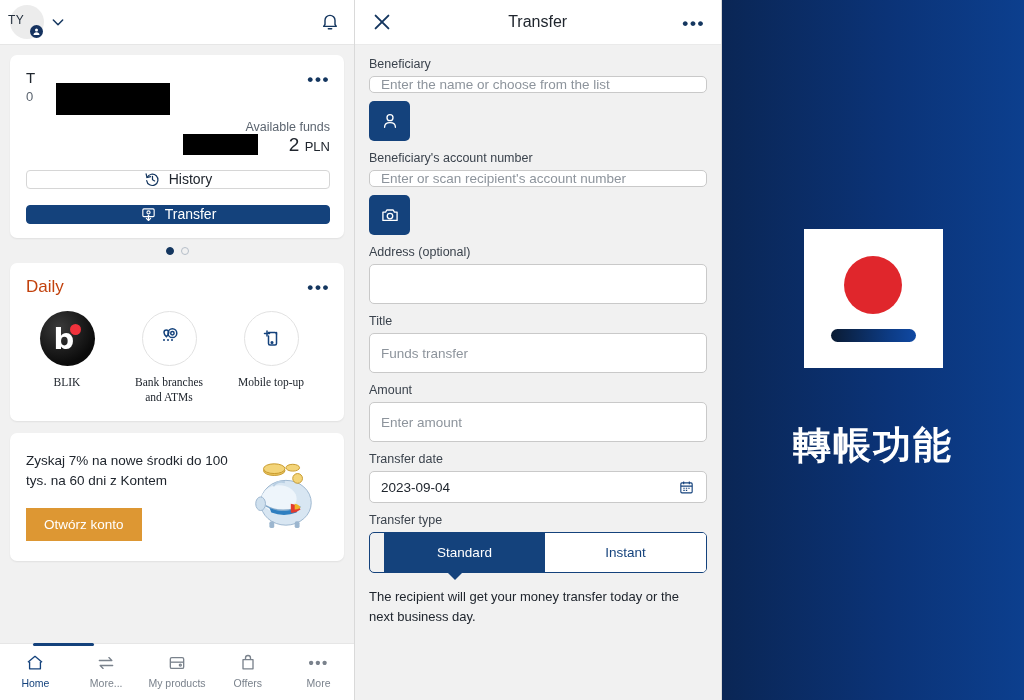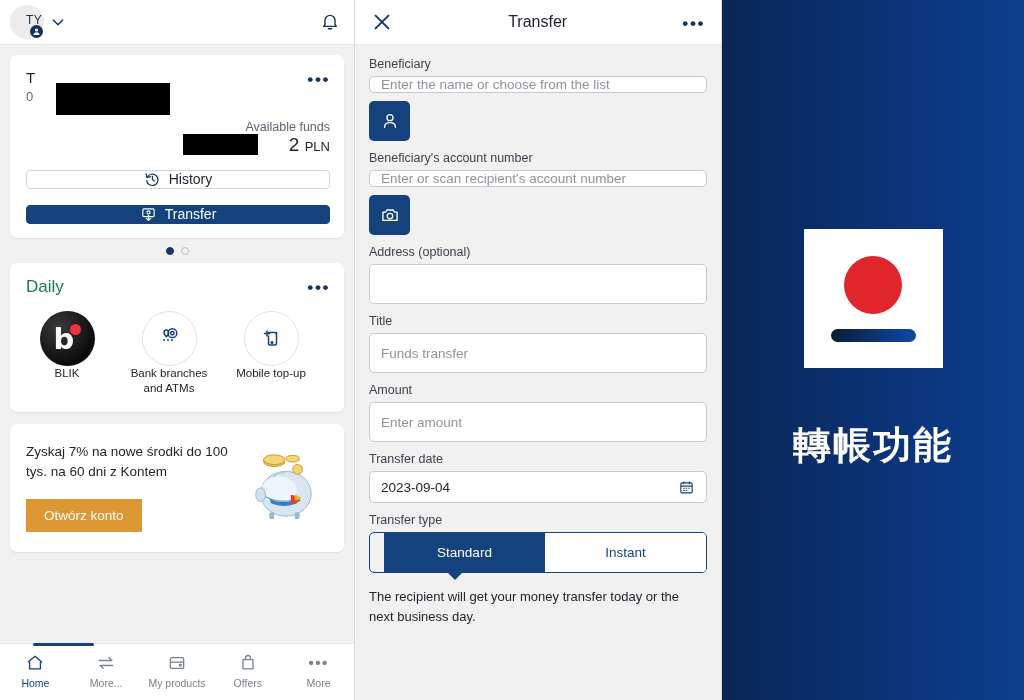--- a/index.html
+++ b/index.html
@@ -24,21 +24,21 @@
     height:45px; background:#fff;
     display:flex; align-items:center; justify-content:space-between;
     padding:0 14px 0 10px;
     border-bottom:1px solid #e6e6e6;
     flex:none;
   }
   .avatar-wrap{ display:flex; align-items:center; gap:6px; }
   .avatar{
     width:34px; height:34px; border-radius:50%;
     background:#ececec; position:relative;
-    display:flex; align-items:center; justify-content:flex-end;
+    display:flex; align-items:center; justify-content:flex-start;
   }
   .avatar .initials{
     font-size:12px; color:#25313f; letter-spacing:.3px;
     position:relative; left:-2px; top:-2px;
   }
   .avatar .badge{
     position:absolute; right:1px; bottom:1px;
     width:13px; height:13px; border-radius:50%;
     background:#15325f; display:flex; align-items:center; justify-content:center;
   }
@@ -83,31 +83,31 @@
   .btn svg{ width:17px; height:17px; }
   .pager{ display:flex; gap:7px; justify-content:center; margin-top:9px; }
   .pg{ width:8px; height:8px; border-radius:50%; border:1px solid #14365f; }
   .pg.on{ background:#14365f; }
   .pg.off{ border-color:#b6bfc9; }
 
   
   .daily-card{ padding:14px 0 16px 0; }
   .daily-head{ display:flex; justify-content:space-between; align-items:center;
                padding:0 14px 0 16px; }
-  .daily-title{ font-size:17px; color:#15803d; }
+  .daily-title{ font-size:17px; color:#c2410c; }
   .daily-row{ display:flex; gap:20px; padding:14px 0 0 16px; overflow:hidden; }
   .d-item{ width:82px; flex:none; text-align:center; }
   .d-circle{
     width:55px; height:55px; border-radius:50%;
     border:1px solid #e2e2e2; margin:0 auto;
     display:flex; align-items:center; justify-content:center;
     color:#14427c; background:#fff;
   }
   .d-circle svg{ width:26px; height:26px; }
-  .d-label{ font-size:11.5px; color:#20262e; line-height:1.3; }
+  .d-label{ font-size:11.5px; color:#20262e; margin-top:9px; line-height:1.3;font-family:Liberation Serif, serif; }
   .blik{
     width:55px;height:55px;border-radius:50%;margin:0 auto;
     background:radial-gradient(circle at 35% 30%, #3a3a3a 0%, #0b0b0b 70%);
     position:relative; display:flex;align-items:center;justify-content:center;
   }
   .blik .b{
     color:#fff; font-size:29px; font-weight:bold; line-height:1;
     position:relative; left:-3px; top:1px;
     font-family:"DejaVu Sans", sans-serif;
   }

